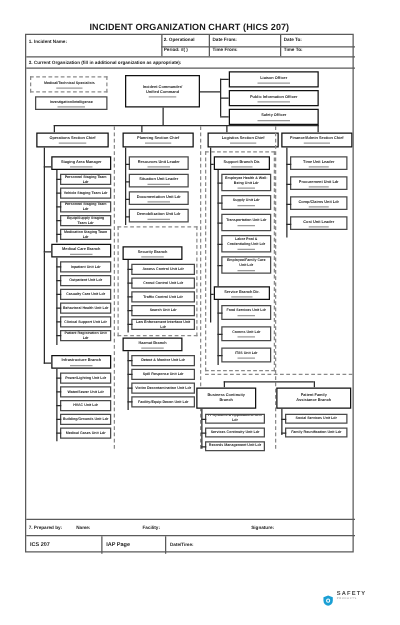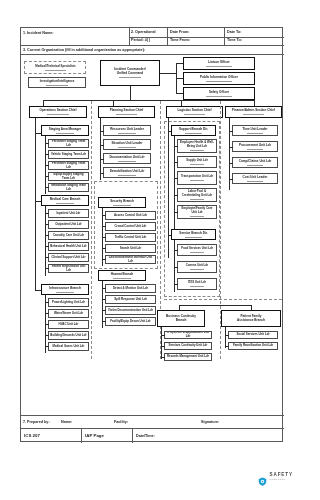--- a/index.html
+++ b/index.html
@@ -141,20 +141,21 @@
     display:flex; flex-direction:column; line-height:1;
   }
   .logo-t1{ font-size:4.6px; font-weight:bold; color:#4a4a4a; letter-spacing:.9px; }
   .logo-t2{ font-size:2.1px; color:#8d8d8d; letter-spacing:.55px; }
 </style>
 </head>
 <body>
 
 <div id="page">
 
+  <div class="doc-title">INCIDENT ORGANIZATION CHART (HICS 207)</div>
 
   <div class="form-frame">
 
     <div class="hrow1">
       <div class="cell cell-lbl c-incident">1. Incident Name:</div>
       <div class="vline vl1"></div>
       <div class="cell cell-lbl c-op1">2. Operational</div>
       <div class="cell cell-lbl c-op2">Period:  #(   )</div>
       <div class="vline vl2"></div>
       <div class="cell cell-lbl c-df">Date From:</div>

